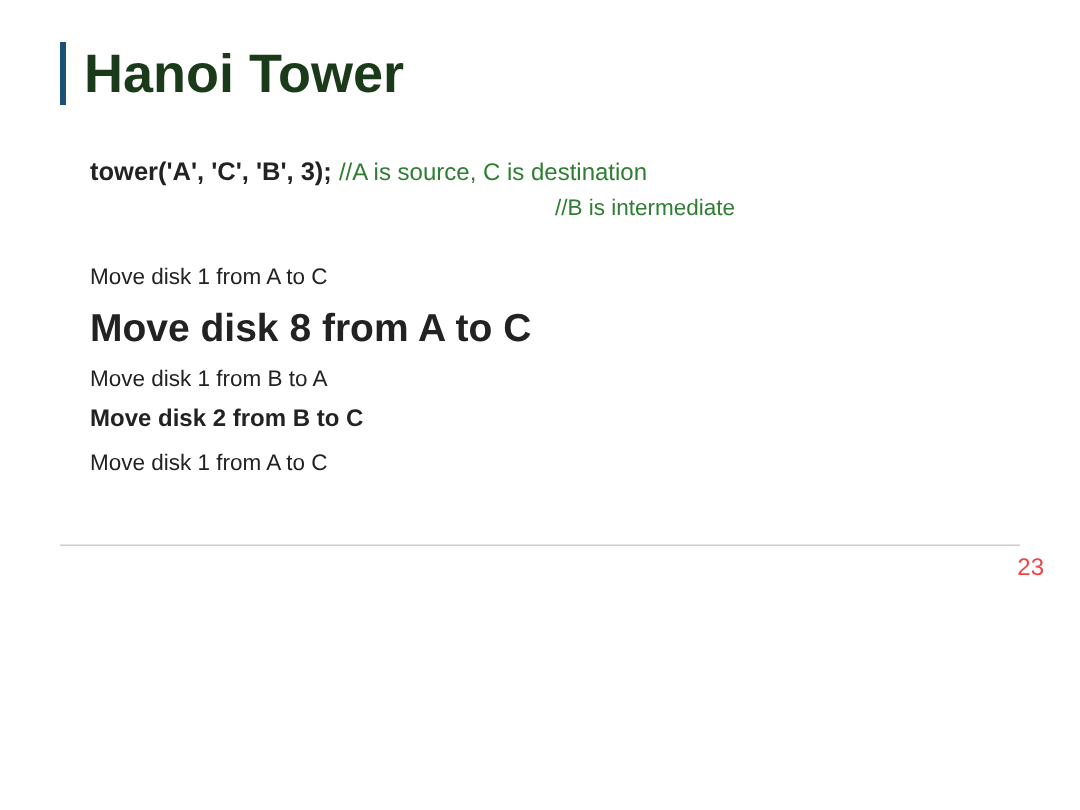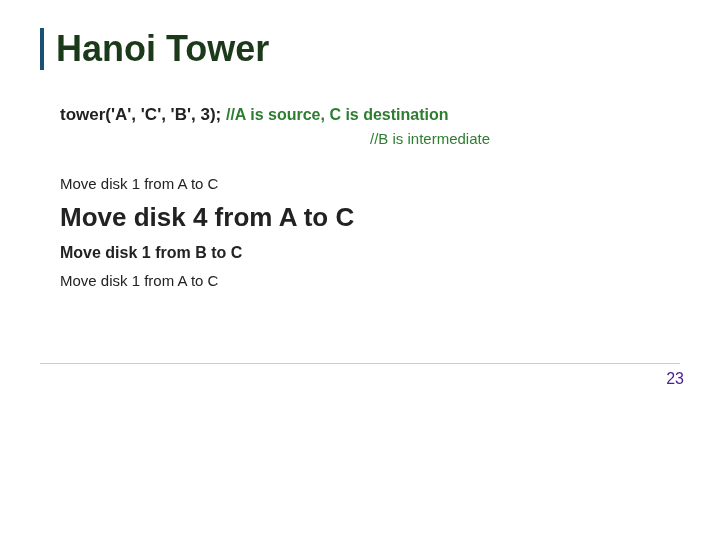--- a/index.html
+++ b/index.html
@@ -45,21 +45,21 @@
 
     .code-line {
       font-size: 17px;
       font-weight: bold;
       color: #222222;
       font-family: Arial, sans-serif;
       line-height: 1.5;
     }
 
     .comment {
-      font-weight: bold;
+      font-weight: normal;
       color: #2e7d32;
       font-size: 16px;
     }
 
     .comment-line {
       font-size: 15px;
       font-weight: normal;
       color: #2e7d32;
       padding-left: 120px;
       line-height: 1.5;
@@ -86,23 +86,23 @@
 
     .move-line.large {
       font-size: 26px;
       font-weight: bold;
       line-height: 1.6;
     }
 
     .page-number {
       position: absolute;
       bottom: 20px;
-      right: 36px;
+      right: 24px;
       font-size: 16px;
-      color: #4c1d95;
+      color: #ef4444;
       font-family: Arial, sans-serif;
     }
 
     .divider {
       position: absolute;
       bottom: 44px;
       left: 40px;
       right: 40px;
       height: 1px;
       background: #cccccc;
@@ -120,22 +120,23 @@
   <div class="code-section">
     <div class="code-line">
       <span>tower('A', 'C', 'B', 3);</span>
       <span class="comment">//A is source, C is destination</span>
     </div>
     <div class="comment-line">//B is intermediate</div>
   </div>
 
   <div class="moves-section">
     <div class="move-line normal">Move disk 1 from A to C</div>
-    <div class="move-line large">Move disk 4 from A to C</div>
-    <div class="move-line bold">Move disk 1 from B to C</div>
+    <div class="move-line large">Move disk 8 from A to C</div>
+    <div class="move-line normal">Move disk 1 from B to A</div>
+    <div class="move-line bold">Move disk 2 from B to C</div>
     <div class="move-line normal">Move disk 1 from A to C</div>
   </div>
 
   <div class="divider"></div>
 
   <div class="page-number">23</div>
 
 </div>
 
 </body></html>

